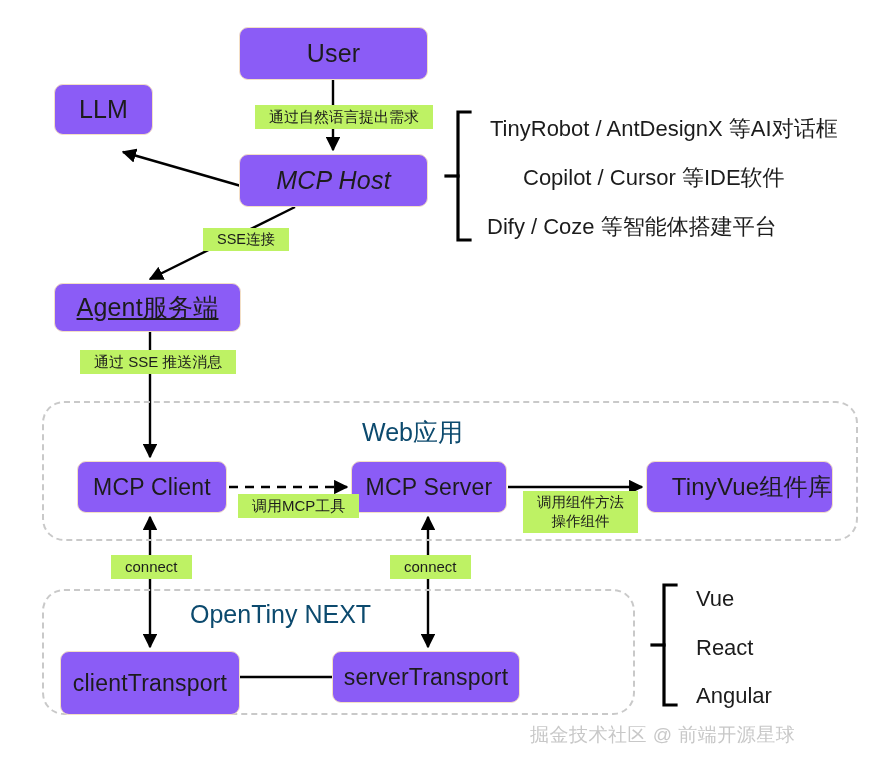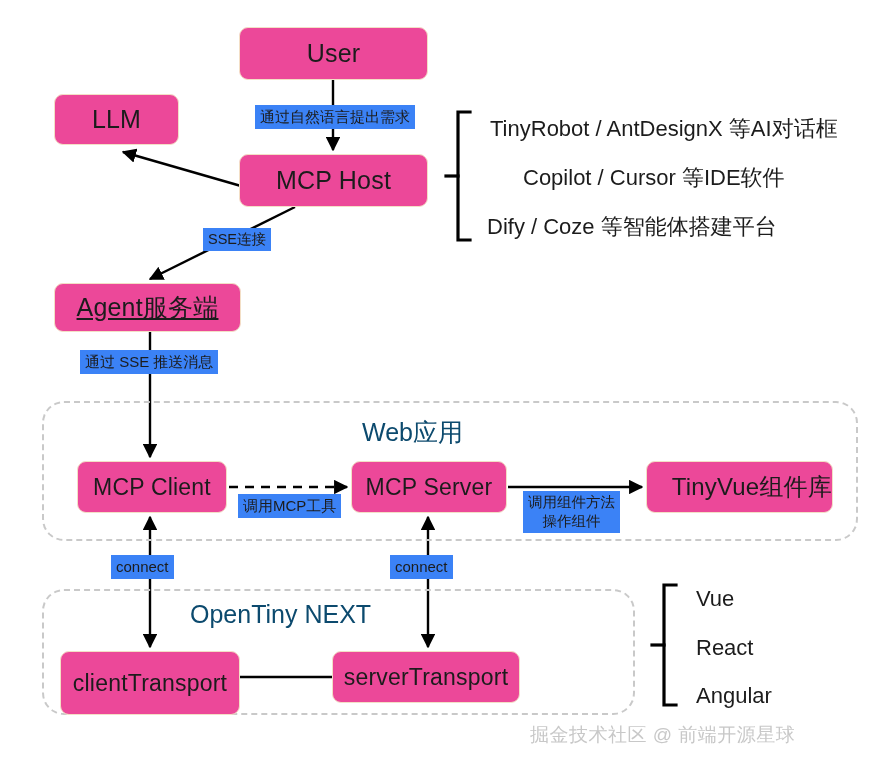--- a/index.html
+++ b/index.html
@@ -20,21 +20,21 @@
   svg.layer {
     position: absolute;
     left: 0;
     top: 0;
     width: 892px;
     height: 768px;
   }
   
   .node {
     position: absolute;
-    background: #ec4899;
+    background: #8b5cf6;
     border: 1.4px solid #f3dfc6;
     border-radius: 9px;
     box-sizing: border-box;
     display: flex;
     align-items: center;
     justify-content: center;
     color: #1c1c1c;
     font-size: 23px;
     letter-spacing: 0.2px;
     white-space: nowrap;
@@ -49,25 +49,25 @@
   }
   .group-title {
     position: absolute;
     font-size: 25px;
     color: #0c4a6e;
     white-space: nowrap;
   }
   
   .edge-label {
     position: absolute;
-    background: #3b82f6;
+    background: #bef264;
     color: #1c1c1c;
     font-size: 14.5px;
     line-height: 1.32;
-    padding: 2px 5px;
+    padding: 2px 14px;
     white-space: nowrap;
     text-align: center;
     box-sizing: border-box;
   }
   .edge-label.two-line {
     white-space: pre-line;
   }
   
   .annot-item {
     position: absolute;
@@ -141,25 +141,25 @@
   <div class="group-box" style="left:42px; top:401px; width:816px; height:140px;"></div>
   <div class="group-title" style="left:362px; top:416px;">Web应用</div>
 
   <div class="group-box" style="left:42px; top:589px; width:593px; height:126px;"></div>
   <div class="group-title" style="left:190px; top:600px;">OpenTiny NEXT</div>
 
   <div class="node" style="left:239px; top:27px; width:189px; height:53px; font-size:25px;">
     <span>User</span>
   </div>
 
-  <div class="node" style="left:54px; top:94px; width:125px; height:51px; font-size:25px;">
+  <div class="node" style="left:54px; top:84px; width:99px; height:51px; font-size:25px;">
     <span>LLM</span>
   </div>
 
-  <div class="node" style="left:239px; top:154px; width:189px; height:53px; font-size:25px;">
+  <div class="node" style="left:239px; top:154px; width:189px; height:53px; font-size:25px;font-style:italic;">
     <span>MCP Host</span>
   </div>
 
   <div class="node" style="left:54px; top:283px; width:187px; height:49px; font-size:25px;text-decoration:underline;">
     <span>Agent服务端</span>
   </div>
 
   <div class="node" style="left:77px; top:461px; width:150px; height:52px; font-size:23px;">
     <span>MCP Client</span>
   </div>

